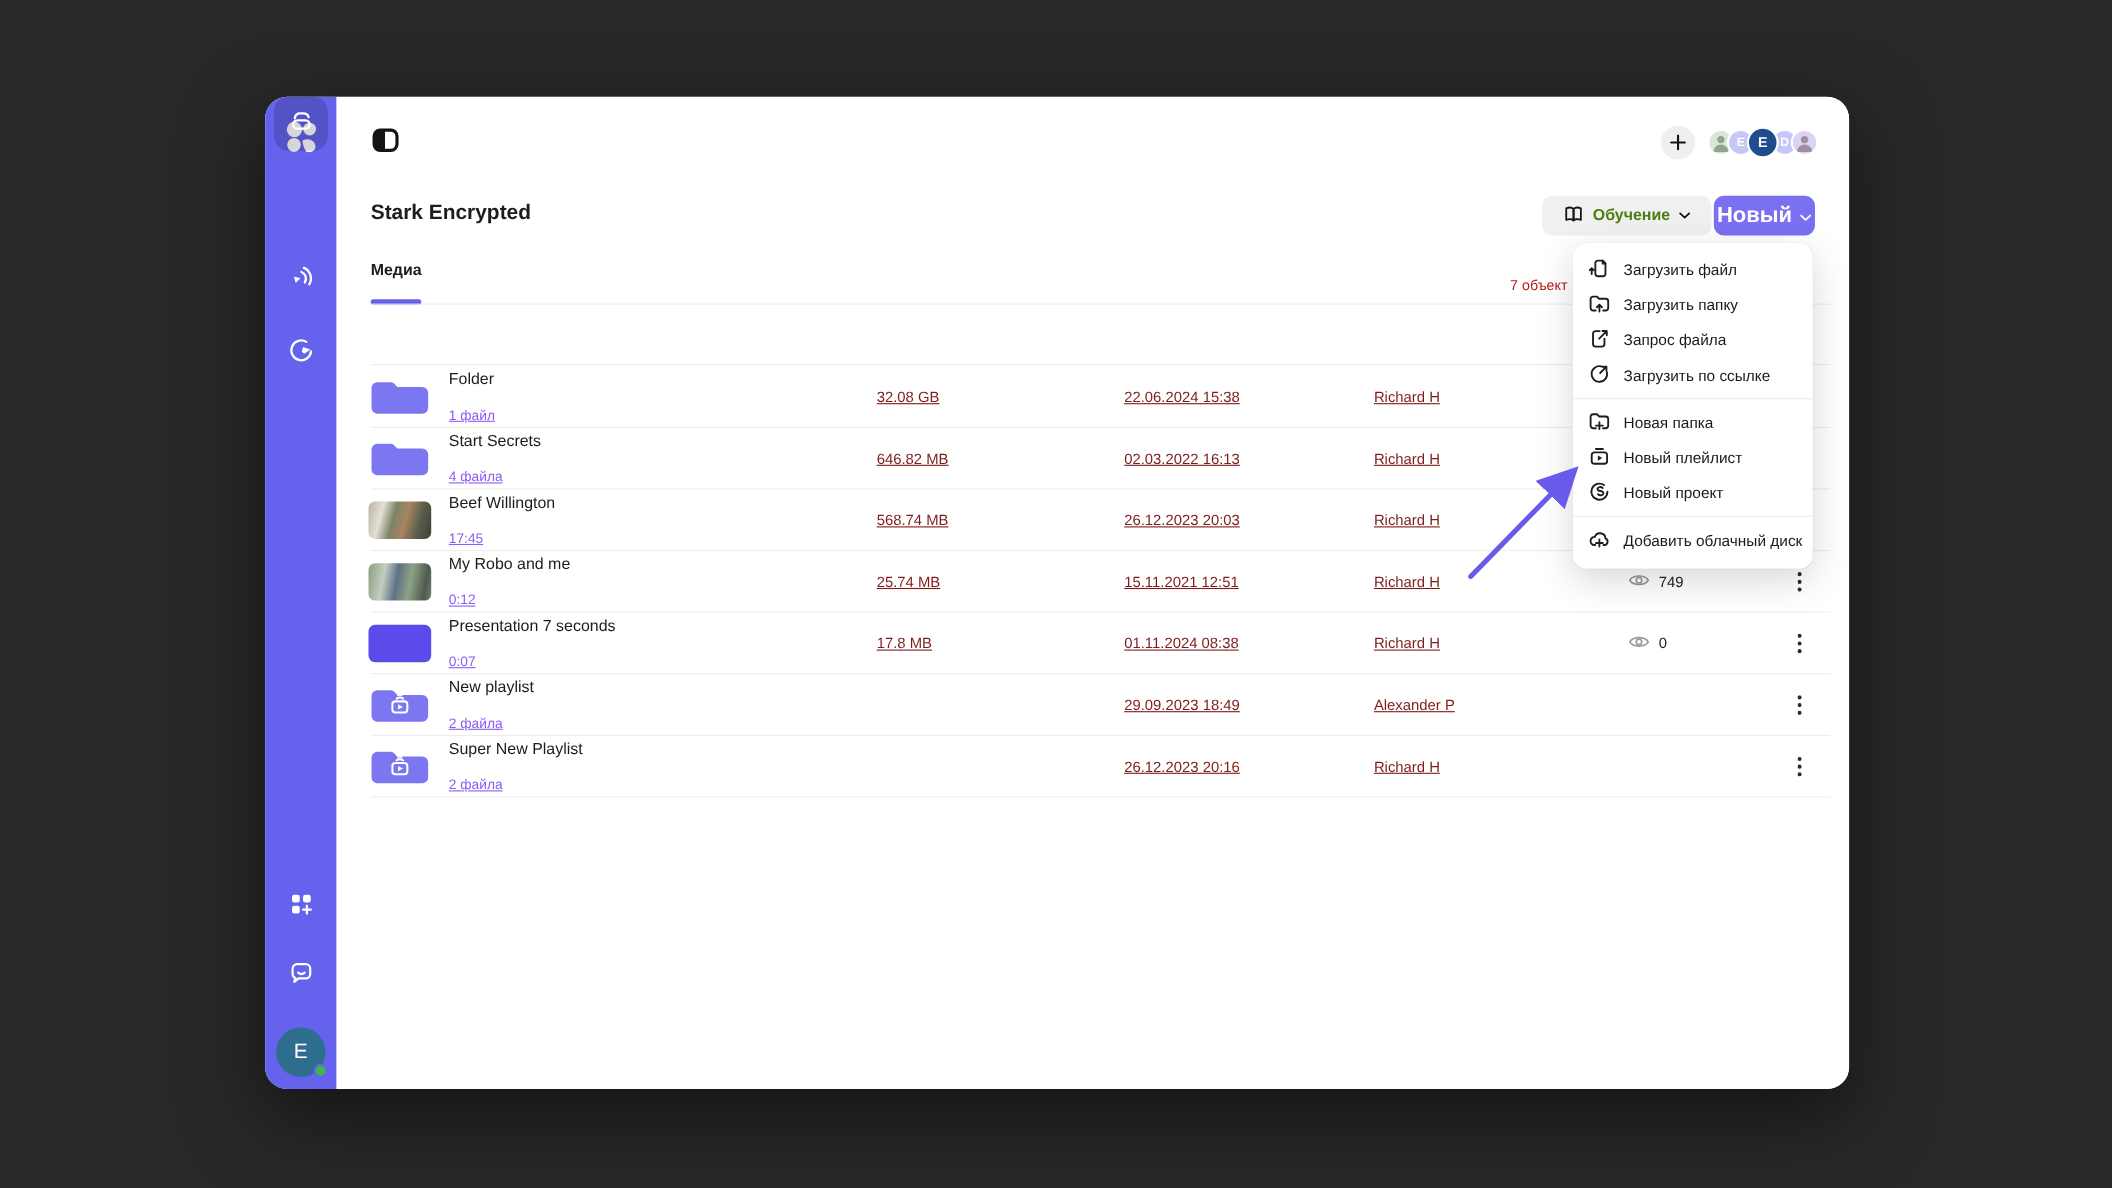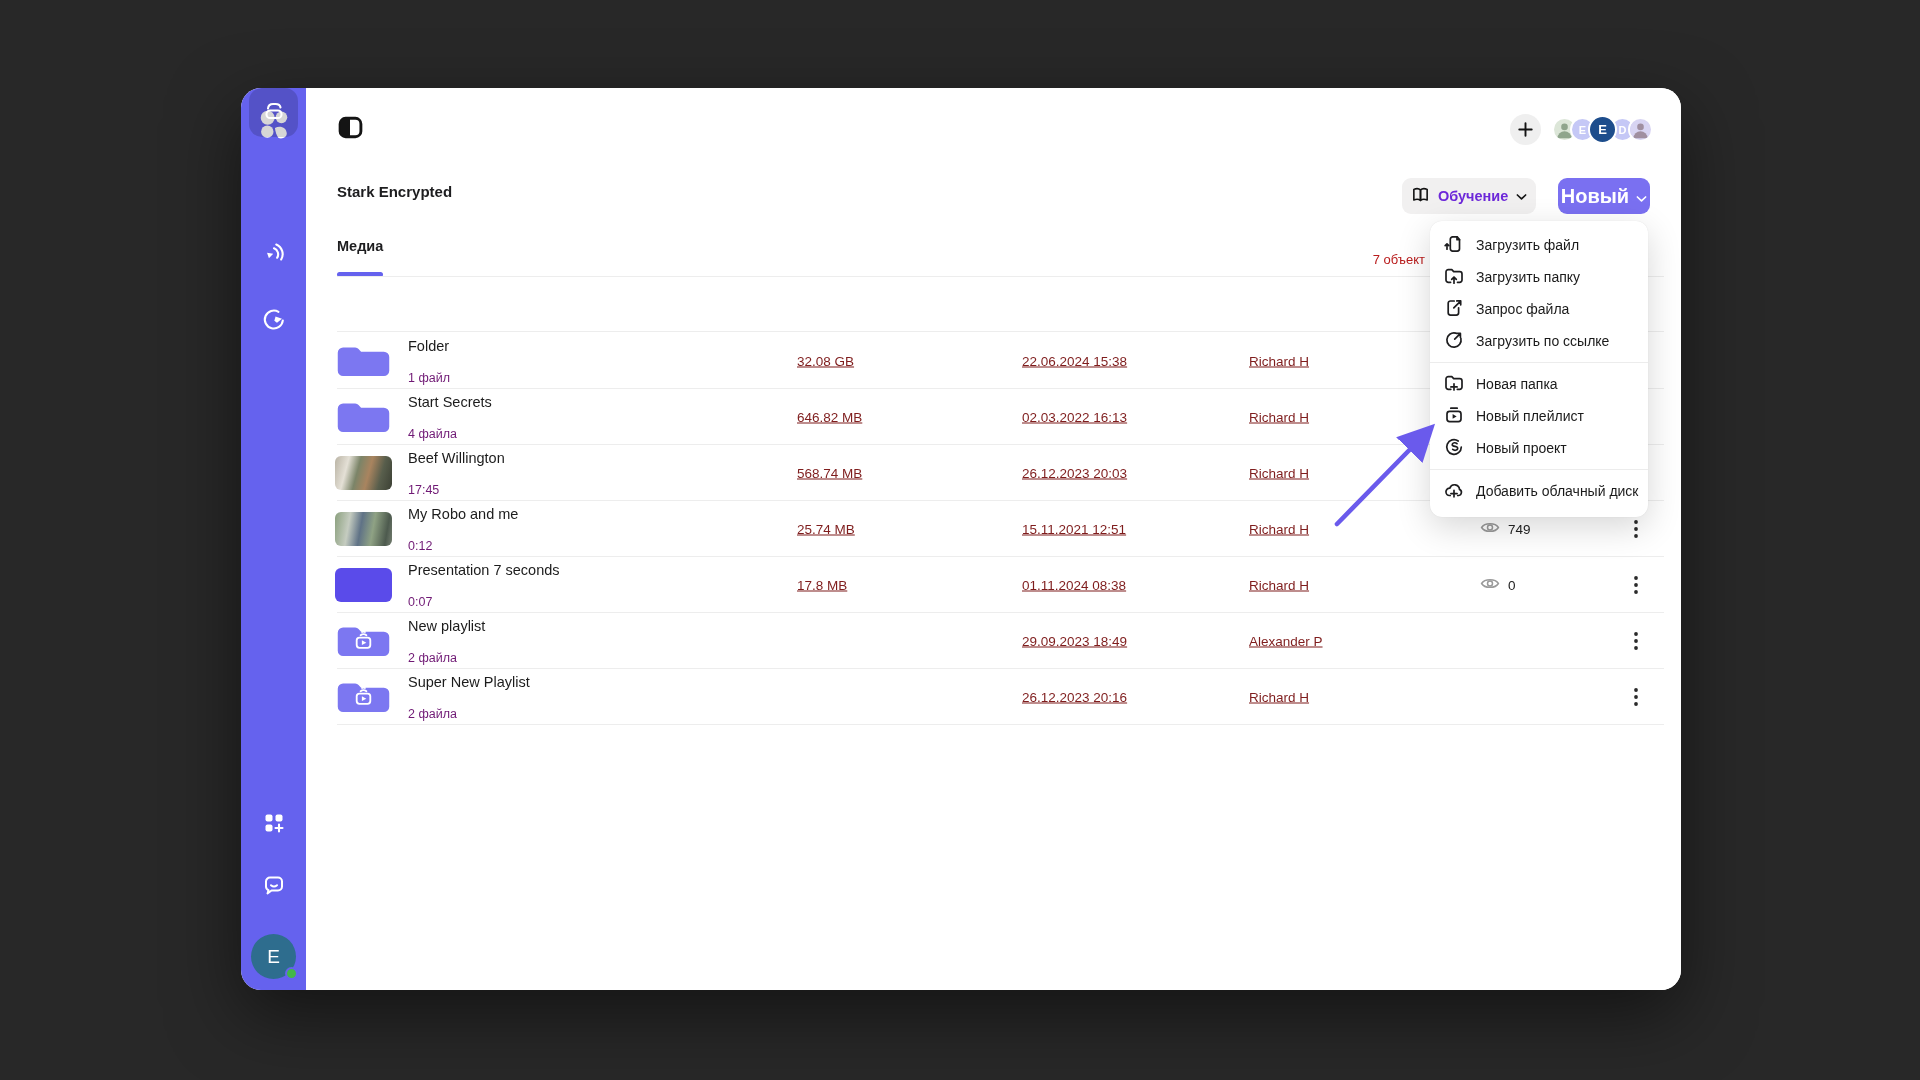--- a/index.html
+++ b/index.html
@@ -42,25 +42,25 @@
   .add-member { position:absolute; left:1204px; top:26px; width:31px; height:31px;
                 border-radius:50%; background:#EFEFEF; border:none; cursor:pointer;
                 display:flex; align-items:center; justify-content:center; }
   .avatar-stack { position:absolute; left:1246px; top:27px; display:flex; align-items:center; }
   .avatar { width:25px; height:25px; border-radius:50%; border:2px solid #fff;
             margin-left:-7px; display:flex; align-items:center; justify-content:center;
             font-size:11px; font-weight:bold; color:#fff; overflow:hidden; cursor:pointer; }
   .avatar:first-child { margin-left:0; }
   .avatar.big { width:29px; height:29px; font-size:13px; z-index:2; }
 
-  .page-title { position:absolute; left:31px; top:95px; font-size:15px; font-weight:bold; color:#1D1D1F; }
+  .page-title { position:absolute; left:31px; top:95px; font-size:19px; font-weight:bold; color:#1D1D1F; }
 
   .btn-training { position:absolute; left:1096px; top:90px; height:36px; border:none; cursor:pointer;
                   background:#F1F0F0; border-radius:9px; display:flex; align-items:center;
-                  gap:8px; padding:0 9px; font-size:14.5px; font-weight:bold; color:#6d28d9;
+                  gap:8px; padding:0 19px; font-size:14.5px; font-weight:bold; color:#4d7c0f;
                   font-family:"Liberation Sans", sans-serif; }
   .btn-new { position:absolute; left:1252px; top:90px; width:92px; height:36px; border:none; cursor:pointer;
              background:#7A70F1; border-radius:9px; display:flex; align-items:center; justify-content:center;
              gap:7px; font-size:20px; font-weight:bold; color:#fff;
              font-family:"Liberation Sans", sans-serif; }
 
   .tab { position:absolute; left:31px; top:150px; font-size:14.5px; font-weight:bold; color:#1D1D1F; cursor:pointer; }
   .tab-underline { position:absolute; left:31px; top:184px; width:46px; height:4.5px;
                    border-radius:3px; background:#6562EE; }
   .tabs-border { position:absolute; left:31px; right:17px; top:188px; height:1px; background:#EDEDED; }
@@ -78,21 +78,21 @@
   .rows { position:absolute; left:0; top:245px; width:100%; }
   .row { position:relative; height:56px; cursor:pointer; }
   .row::after { content:''; position:absolute; left:31px; right:17px; bottom:0; height:1px; background:#EDEDED; }
   .thumb { position:absolute; left:29px; top:11px; width:57px; height:34px; border-radius:6px; overflow:hidden; }
   .thumb svg { display:block; width:57px; height:34px; }
   .thumb.photo-kitchen { background:linear-gradient(105deg,#b9b3a4 0%,#e4e0d6 22%,#7b8468 40%,#a9845f 58%,#585e4c 78%,#3c4034 100%); }
   .thumb.photo-robo { background:linear-gradient(100deg,#8ba07e 0%,#c5ccc0 25%,#5f7286 45%,#8fa284 65%,#4d5a4e 88%,#747e70 100%); }
   .thumb.solid-presentation { background:#5A4BEA; }
   .namecell { position:absolute; left:102px; top:50%; transform:translateY(-50%); }
   .item-title { font-size:14.5px; font-weight:500; color:#1C1C1C; }
-  .item-meta  { font-size:12.5px; color:#701a75; margin-top:17px; }
+  .item-meta  { font-size:12.5px; color:#8b5cf6; margin-top:17px;text-decoration:underline; }
   .cell { position:absolute; top:50%; transform:translateY(-50%); font-size:13.5px; color:#7f1d1d;text-decoration:underline; }
   .cell.size   { left:491px; }
   .cell.date   { left:716px; }
   .cell.author { left:943px; }
   .views { position:absolute; left:1174px; top:50%; transform:translateY(-50%);
            display:flex; align-items:center; gap:8px; font-size:13.5px; color:#222; }
   .kebab { position:absolute; left:1316px; top:50%; transform:translateY(-50%);
            width:28px; height:28px; background:none; border:none; cursor:pointer;
            display:flex; align-items:center; justify-content:center; }
 

